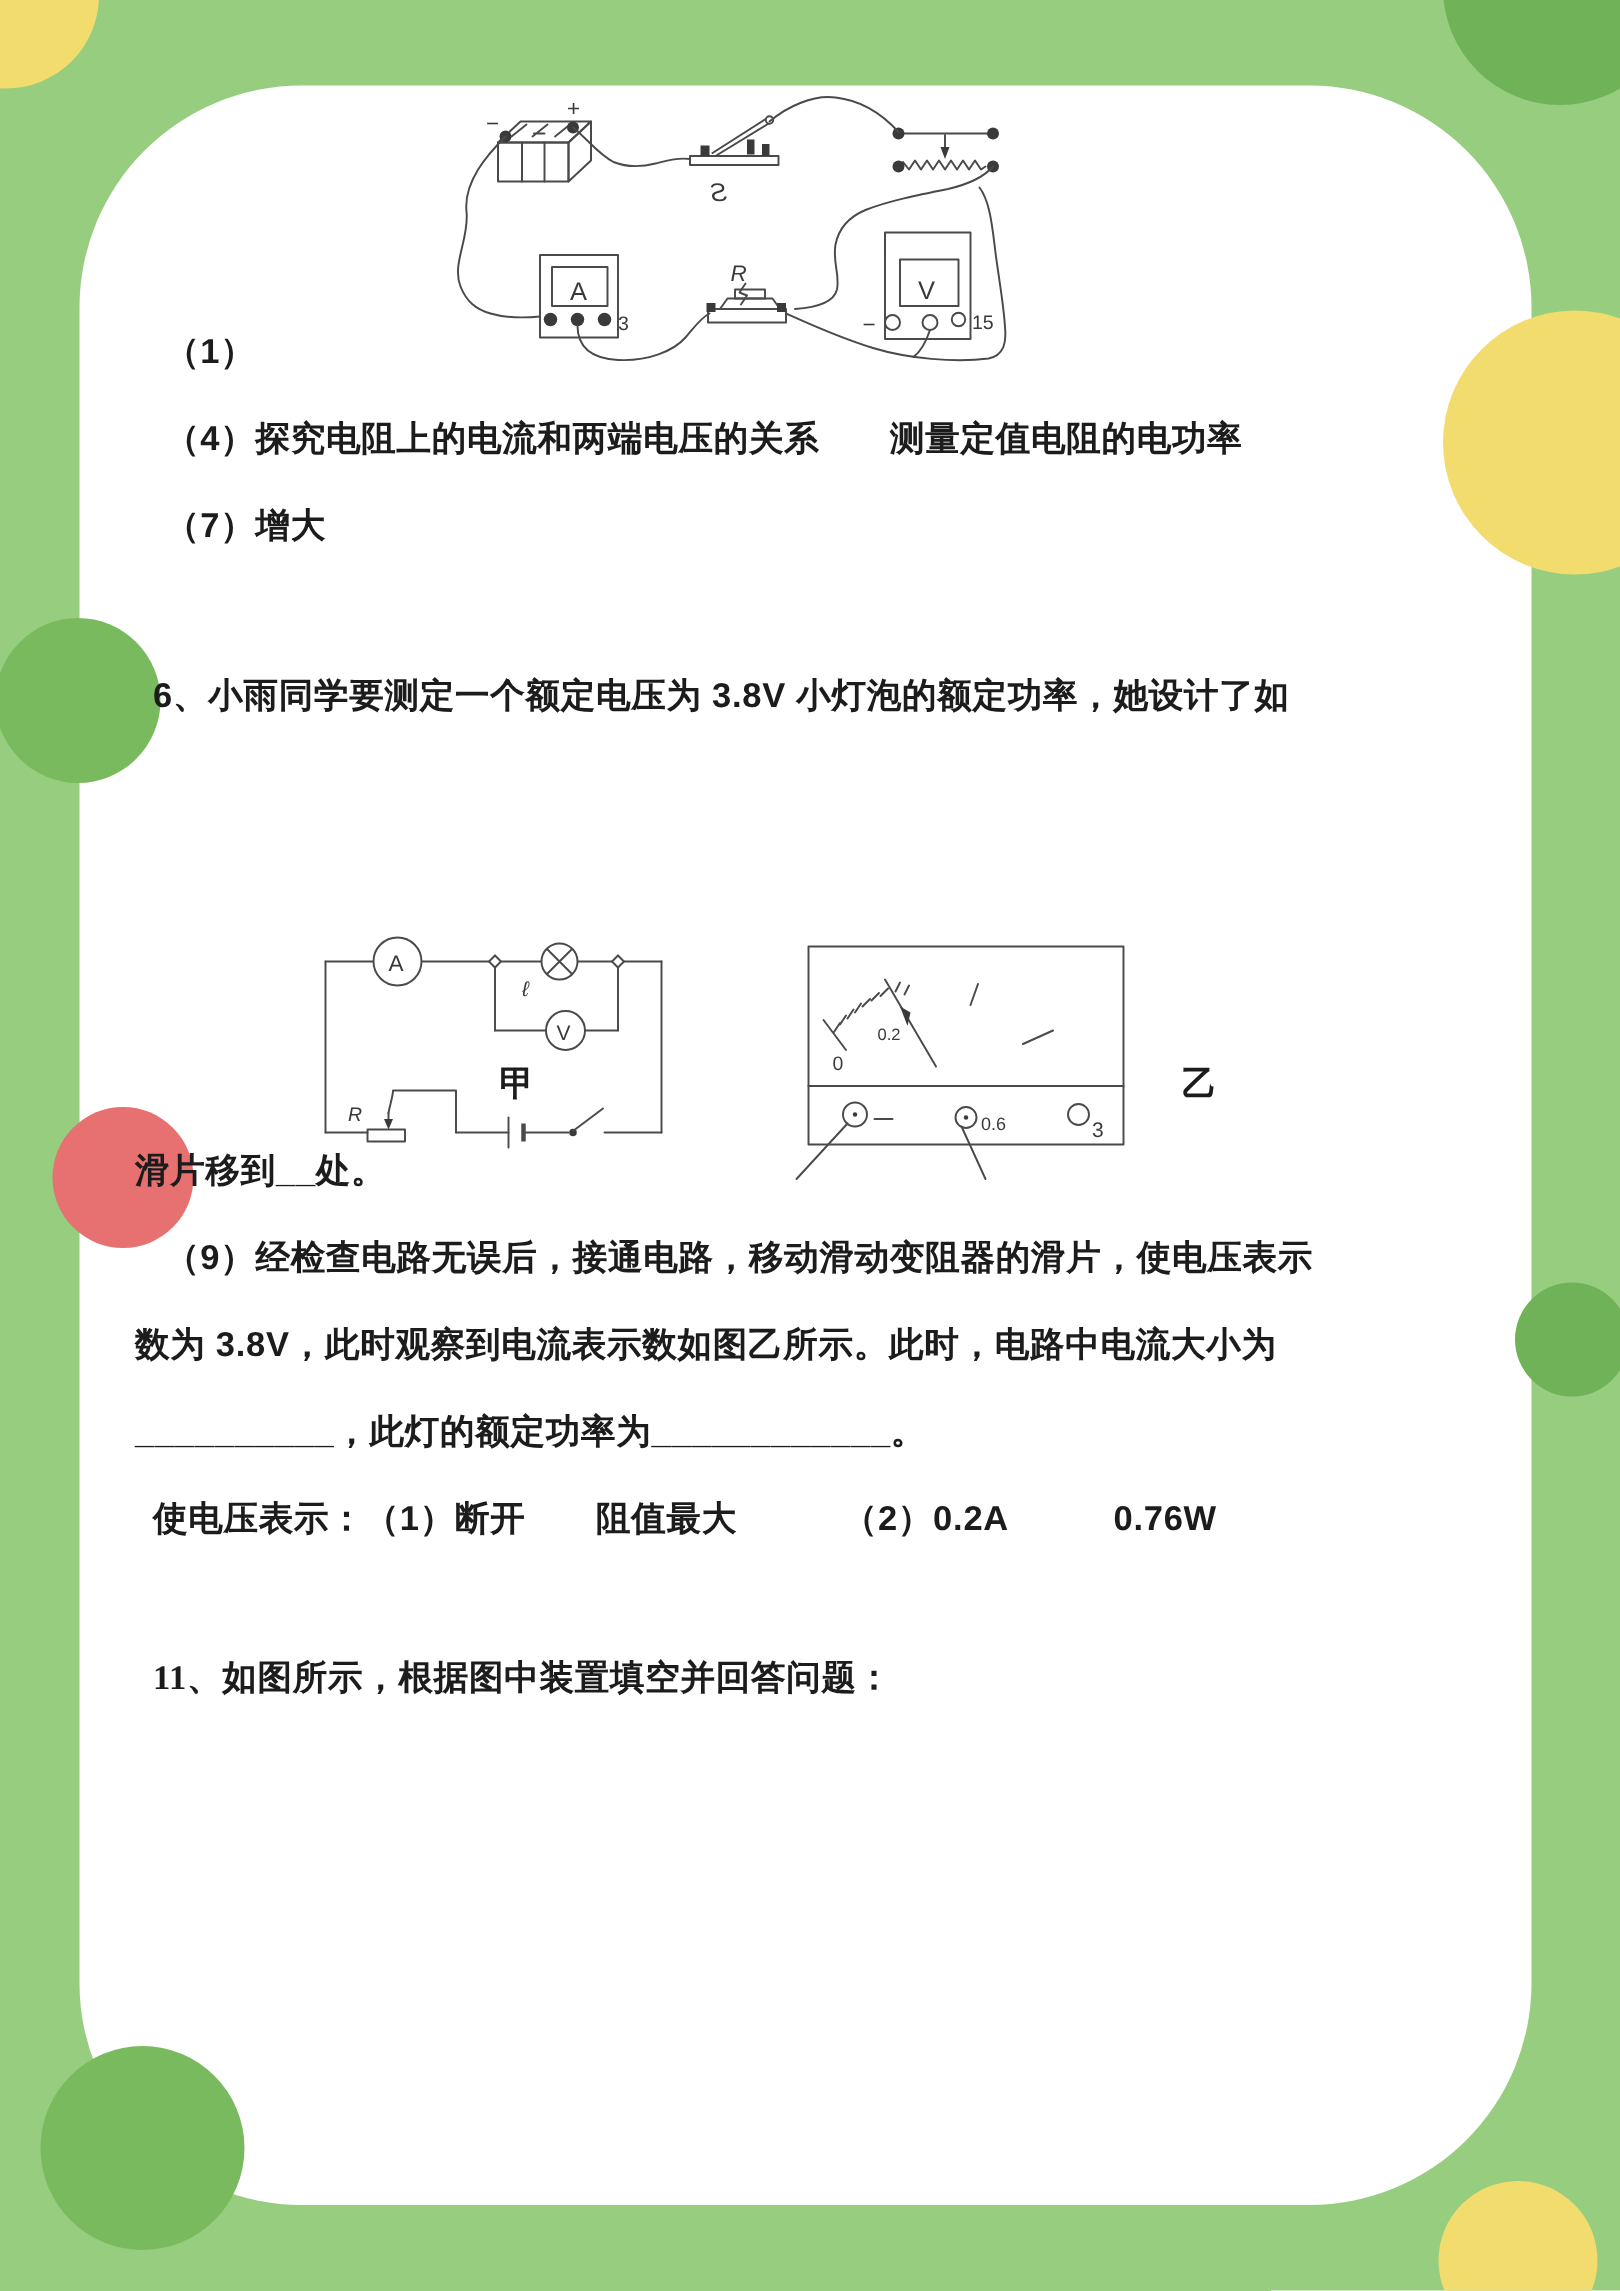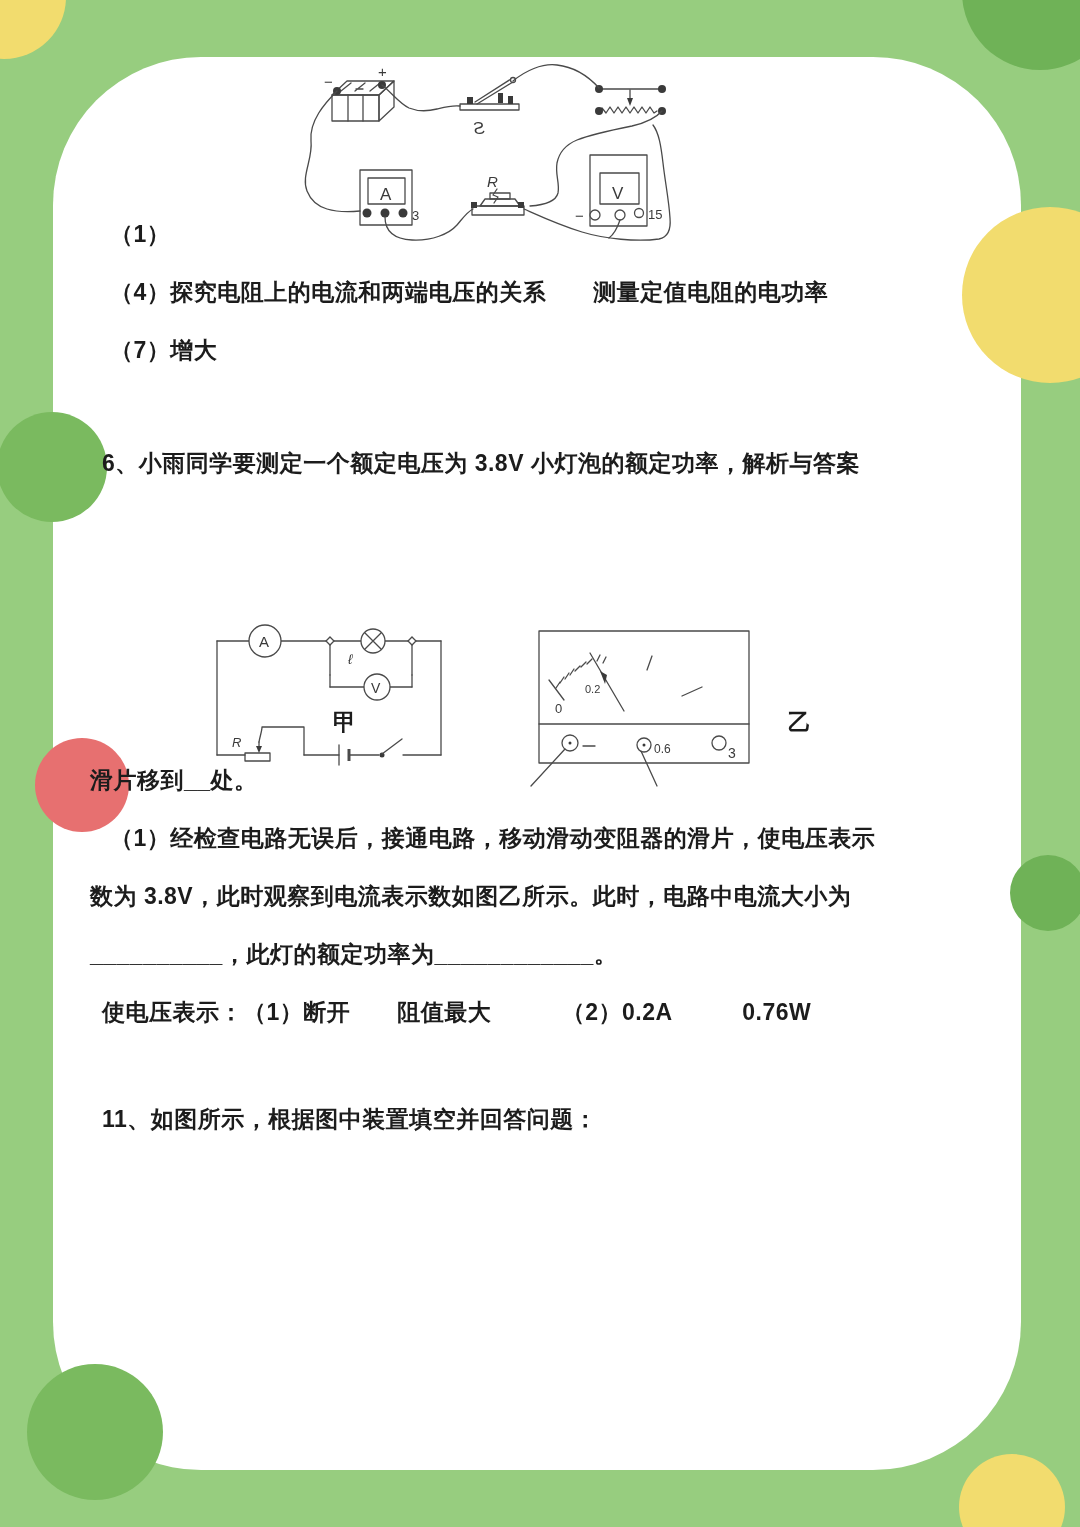--- a/index.html
+++ b/index.html
@@ -32,21 +32,21 @@
     z-index:3;
   }
   .line {
     line-height:58px; height:58px;
     font-size:23px; font-weight:600;
     white-space:pre; letter-spacing:0.5px;
   }
   .ind1 { padding-left:20px; }
   .ind2 { padding-left:12px; }
   .mt-sec { margin-top:55px; }
-  .mt-q11 { margin-top:49px; }
+  .mt-q11 { margin-top:49px;font-family:Liberation Serif, serif; }
   .bold { font-weight:700; }
   .fig-spacer { height:201px; }
   .fig-labels { position:relative; }
   .fig-labels span { position:absolute; top:0; }
   .lab-jia { left:243px; }
   .lab-yi  { left:698px; }
 
   svg.fig { position:absolute; z-index:4; }
   svg.fig * { vector-effect:non-scaling-stroke; }
   .svg-top { left:297px; top:41px; }
@@ -212,31 +212,31 @@
       <text class="svgtxt" x="135" y="148" font-size="12">0.6</text>
       <text class="svgtxt" x="209" y="153" font-size="14">3</text>
       <path class="stk" d="M46,144 L12,181 M122,146 L138,181"></path>
     </g>
   </svg>
 
   <div class="line ind1">（1）</div>
   <div class="line ind1">（4）探究电阻上的电流和两端电压的关系　　测量定值电阻的电功率</div>
   <div class="line ind1">（7）增大</div>
 
-  <div class="line ind2 mt-sec"><span class="bold">6、</span><span>小雨同学要测定一个额定电压为 3.8V 小灯泡的额定功率，解析与答案</span></div>
+  <div class="line ind2 mt-sec"><span class="bold">6、</span><span>小雨同学要测定一个额定电压为 3.8V 小灯泡的额定功率，她设计了如</span></div>
 
   <div class="fig-spacer"></div>
 
   <div class="line fig-labels">
     <span class="lab-jia">甲</span>
     <span class="lab-yi">乙</span>
   </div>
 
   <div class="line">滑片移到__处。</div>
-  <div class="line ind1">（1）经检查电路无误后，接通电路，移动滑动变阻器的滑片，使电压表示</div>
+  <div class="line ind1">（9）经检查电路无误后，接通电路，移动滑动变阻器的滑片，使电压表示</div>
   <div class="line">数为 3.8V，此时观察到电流表示数如图乙所示。此时，电路中电流大小为</div>
   <div class="line">__________，此灯的额定功率为____________。</div>
 
   <div class="line ind2"><span class="bold">使电压表示：</span><span>（1）断开　　阻值最大　　　（2）0.2A　　　0.76W</span></div>
 
   <div class="line ind2 mt-q11"><span class="bold">11、</span><span>如图所示，根据图中装置填空并回答问题：</span></div>
 
 </div>
 
 </body></html>

